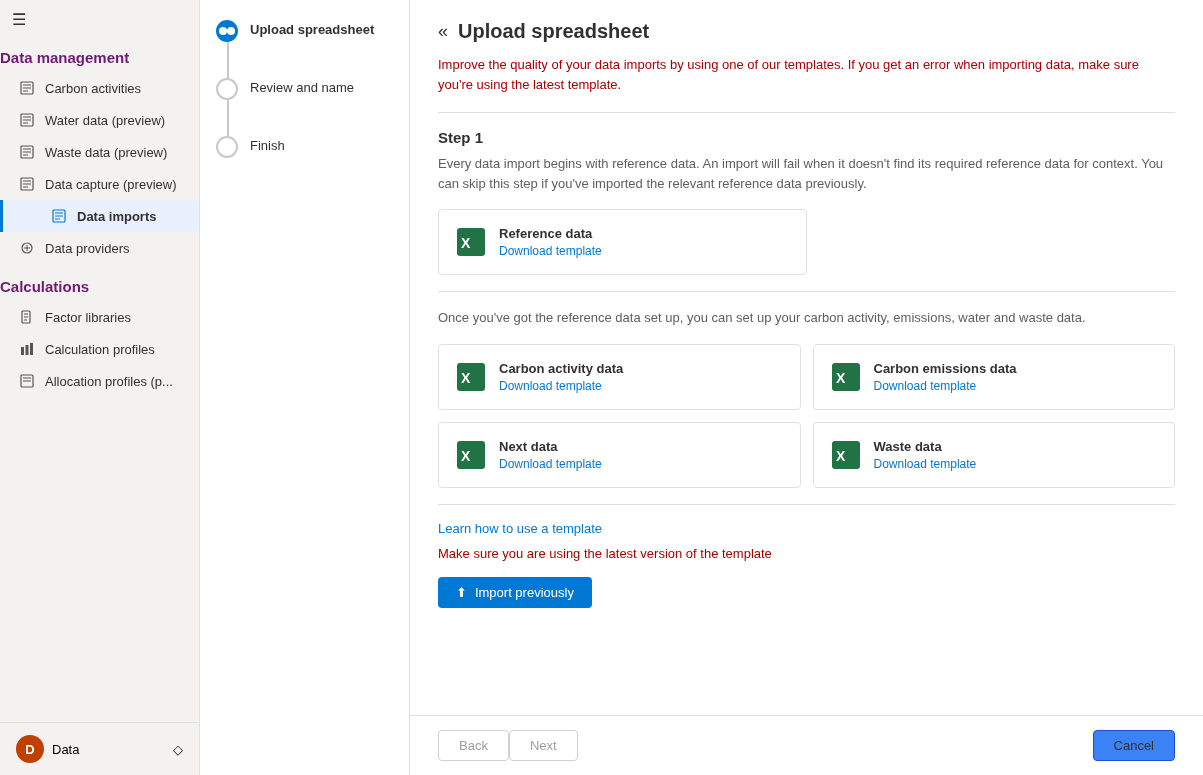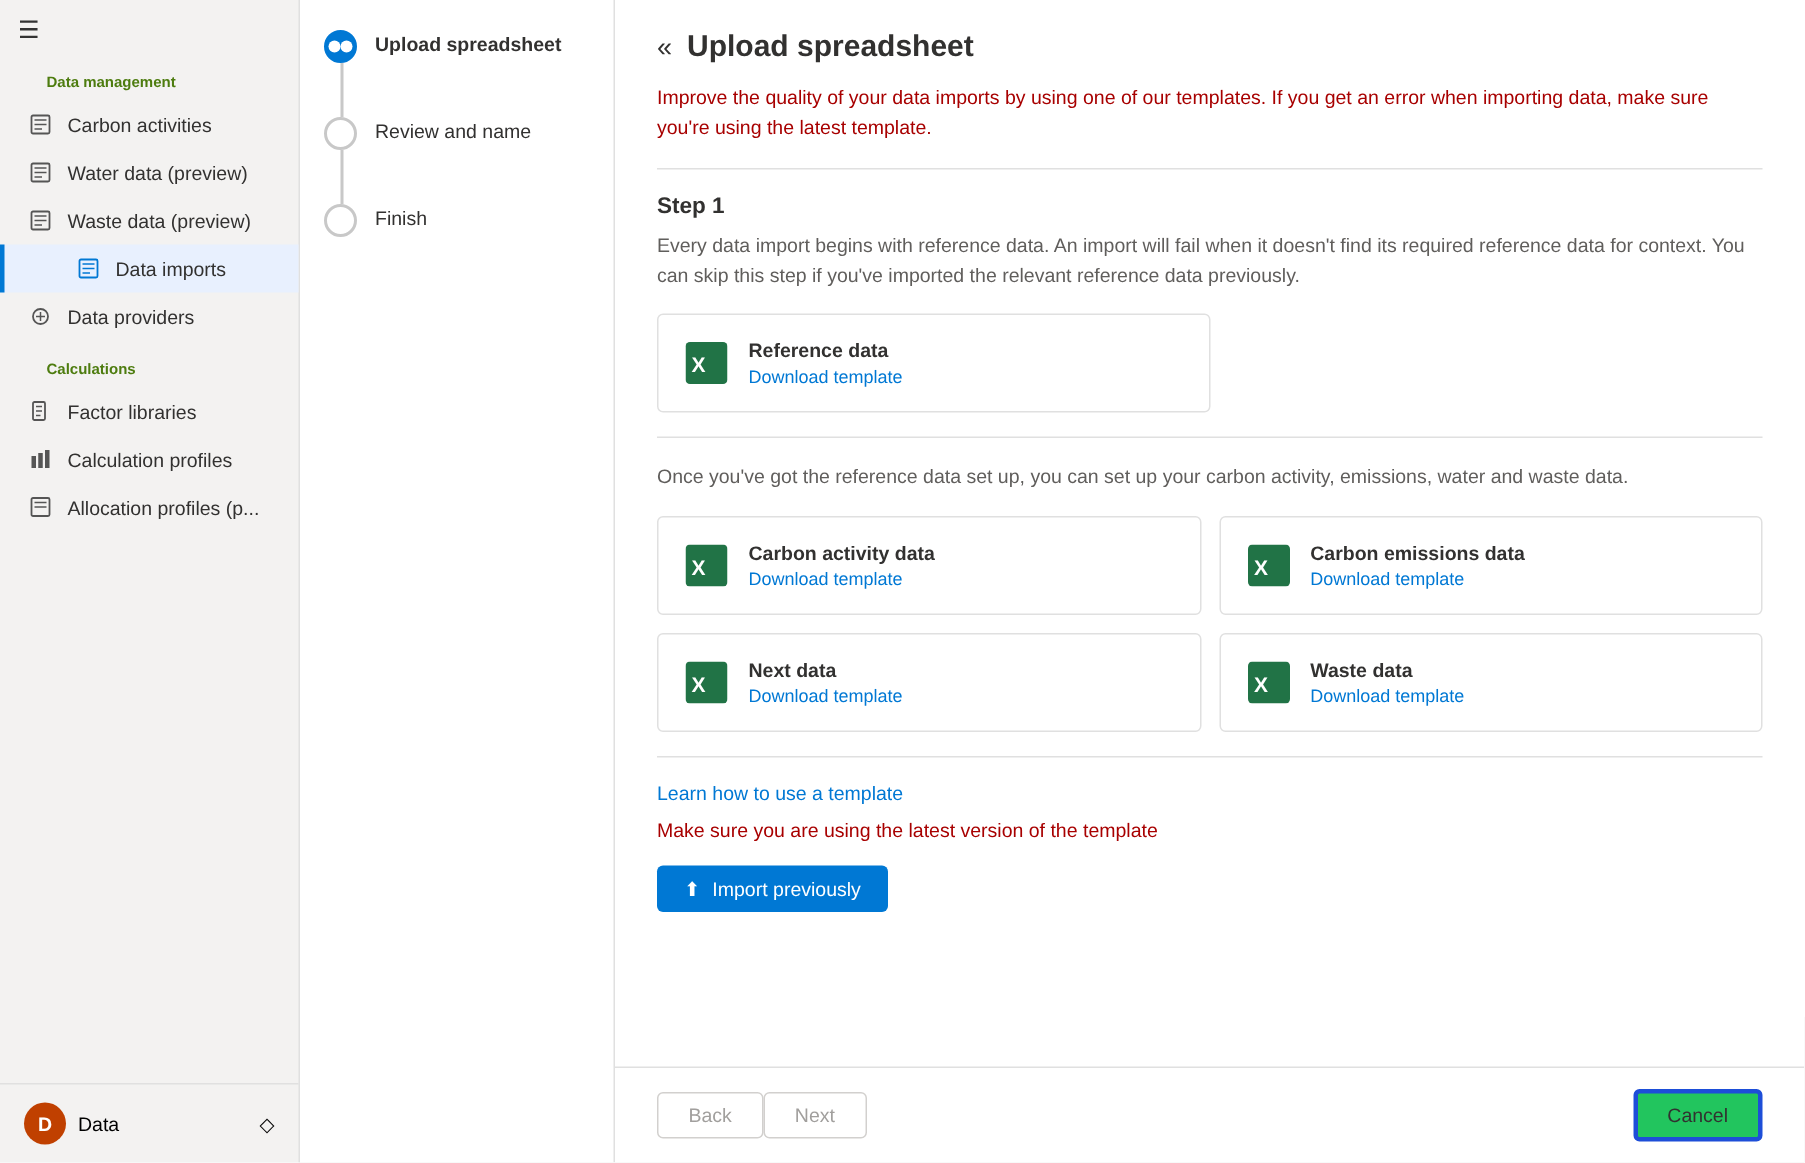--- a/index.html
+++ b/index.html
@@ -20,41 +20,41 @@
       display: flex;
       align-items: center;
       gap: 8px;
     }
     .hamburger-icon {
       cursor: pointer;
       font-size: 16px;
       color: #333;
     }
     .sidebar-section-label {
-      font-size: 10px;
+      font-size: 15px;
       font-weight: 600;
-      color: #4d7c0f;
-      padding: 14px 16px 6px 31px;
+      color: #701a75;
+      padding: 14px 16px 6px 0;
     }
     .sidebar-item {
       display: flex;
       align-items: center;
       gap: 10px;
       padding: 8px 16px;
       cursor: pointer;
       color: #323130;
       font-size: 13px;
       border-left: 3px solid transparent;
       position: relative;
       text-align: right;
     }
     .sidebar-item.active {
       border-left: 3px solid #0078d4;
       background: #e8f0fe;
-      font-weight: 400;
+      font-weight: 700;
       padding-left: 48px;
     }
     .sidebar-item-icon {
       width: 16px;
       height: 16px;
       display: flex;
       align-items: center;
       justify-content: center;
       font-size: 14px;
       color: #555;
@@ -302,22 +302,22 @@
       color: #323130;
       font-family: 'Segoe UI', Arial, sans-serif;
     }
     .footer-btn:disabled {
       color: #a19f9d;
       border-color: #d2d0ce;
       cursor: default;
     }
     .footer-btn-cancel {
       margin-left: auto;
-      border: 3px solid #1d4ed8;
-      background: #22c55e;
+      border: 1px solid #1d4ed8;
+      background: #3b82f6;
       border-radius: 4px;
       padding: 7px 20px;
       font-size: 13px;
       cursor: pointer;
       color: #323130;
       font-family: 'Segoe UI', Arial, sans-serif;
     }
   </style>
 </head>
 <body>
@@ -354,20 +354,31 @@
   <div class="sidebar-item">
     <span class="sidebar-item-icon">
       <svg width="14" height="14" viewBox="0 0 14 14">
           <rect x="1" y="1" width="12" height="12" rx="1" fill="none" stroke="#555" stroke-width="1.2"></rect>
           <line x1="3" y1="4" x2="11" y2="4" stroke="#555" stroke-width="1"></line>
           <line x1="3" y1="7" x2="11" y2="7" stroke="#555" stroke-width="1"></line>
           <line x1="3" y1="10" x2="8" y2="10" stroke="#555" stroke-width="1"></line>
         </svg>
     </span>
     <span>Waste data (preview)</span>
+  </div>
+  <div class="sidebar-item">
+    <span class="sidebar-item-icon">
+      <svg width="14" height="14" viewBox="0 0 14 14">
+          <rect x="1" y="1" width="12" height="12" rx="1" fill="none" stroke="#555" stroke-width="1.2"></rect>
+          <line x1="3" y1="4" x2="11" y2="4" stroke="#555" stroke-width="1"></line>
+          <line x1="3" y1="7" x2="11" y2="7" stroke="#555" stroke-width="1"></line>
+          <line x1="3" y1="10" x2="8" y2="10" stroke="#555" stroke-width="1"></line>
+        </svg>
+    </span>
+    <span>Data capture (preview)</span>
   </div>
   <div class="sidebar-item active">
     <span class="sidebar-item-icon">
       <svg width="14" height="14" viewBox="0 0 14 14">
           <rect x="1" y="1" width="12" height="12" rx="1" fill="none" stroke="#0078d4" stroke-width="1.2"></rect>
           <line x1="3" y1="4" x2="11" y2="4" stroke="#0078d4" stroke-width="1"></line>
           <line x1="3" y1="7" x2="11" y2="7" stroke="#0078d4" stroke-width="1"></line>
           <line x1="3" y1="10" x2="8" y2="10" stroke="#0078d4" stroke-width="1"></line>
         </svg>
     </span>

